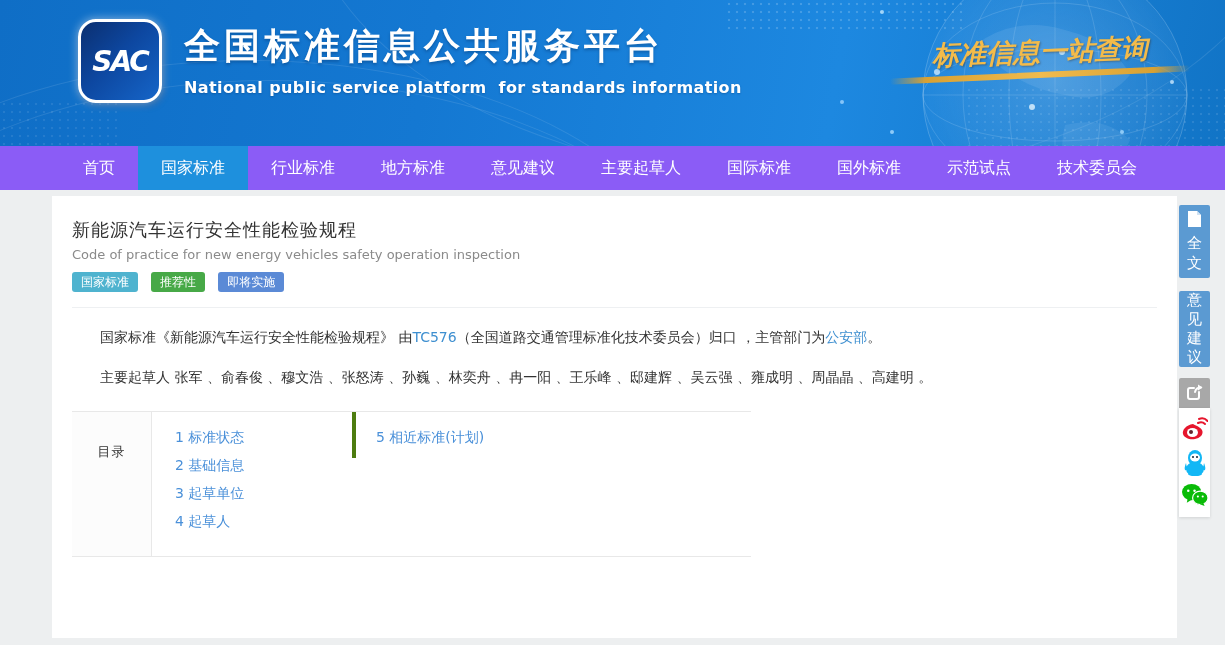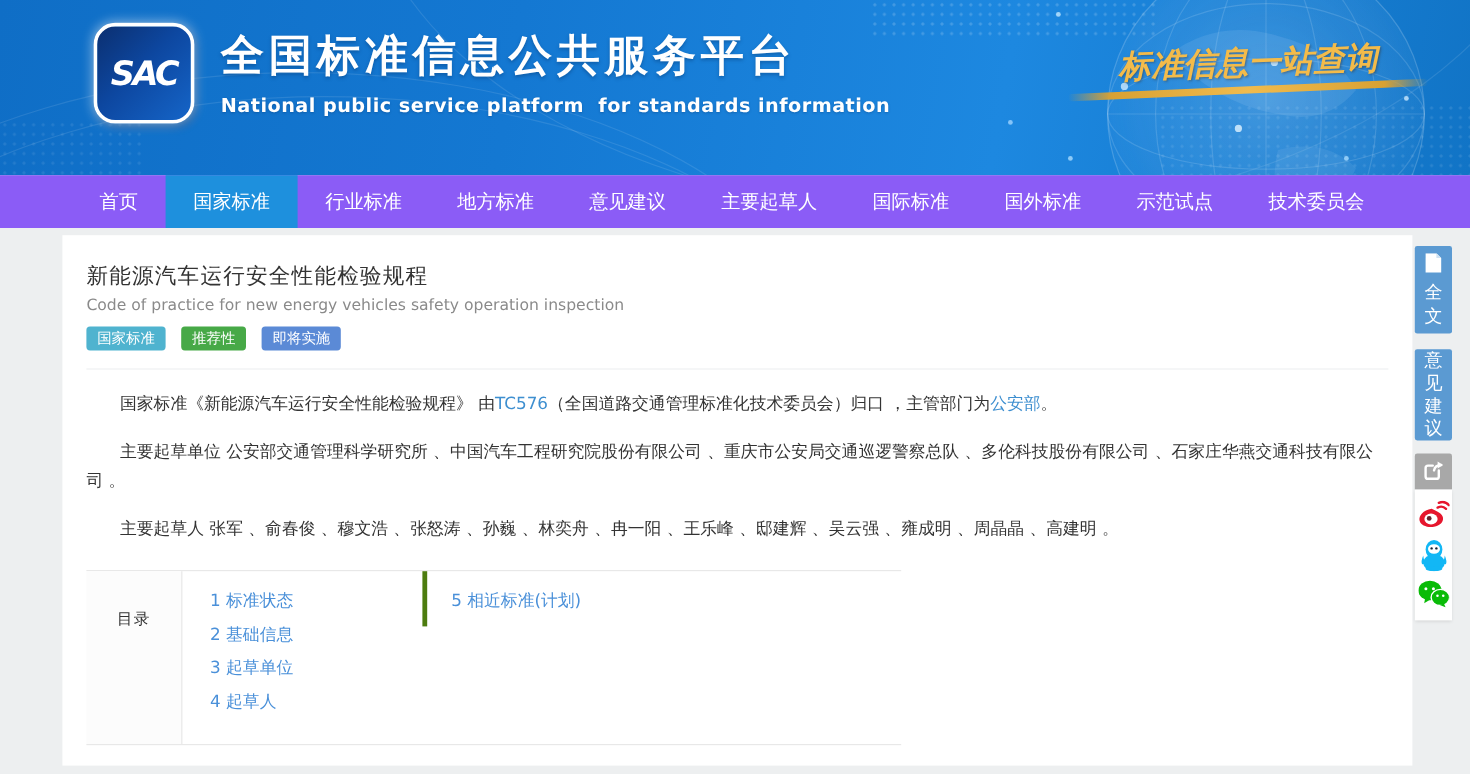--- a/index.html
+++ b/index.html
@@ -137,21 +137,20 @@
   <div class="std-title">新能源汽车运行安全性能检验规程</div>
   <div class="std-title-en">Code of practice for new energy vehicles safety operation inspection</div>
   <div class="badges">
     <span class="badge b-national">国家标准</span>
     <span class="badge b-recommend">推荐性</span>
     <span class="badge b-upcoming">即将实施</span>
   </div>
   <hr class="sep">
 
   <p><span>国家标准《新能源汽车运行安全性能检验规程》 由</span><a>TC576</a><span>（全国道路交通管理标准化技术委员会）归口 ，主管部门为</span><a>公安部</a><span>。</span></p>
-  <p>主要起草单位 公安部交通管理科学研究所 、中国汽车工程研究院股份有限公司 、重庆市公安局交通巡逻警察总队 、多伦科技股份有限公司 、石家庄华燕交通科技有限公司 。</p>
   <p>主要起草人 张军 、俞春俊 、穆文浩 、张怒涛 、孙巍 、林奕舟 、冉一阳 、王乐峰 、邸建辉 、吴云强 、雍成明 、周晶晶 、高建明 。</p>
 
   <div class="toc">
     <div class="toc-label">目录</div>
     <div class="toc-col toc-col1">
       <a>1  标准状态</a>
       <a>2  基础信息</a>
       <a>3  起草单位</a>
       <a>4  起草人</a>
     </div>

